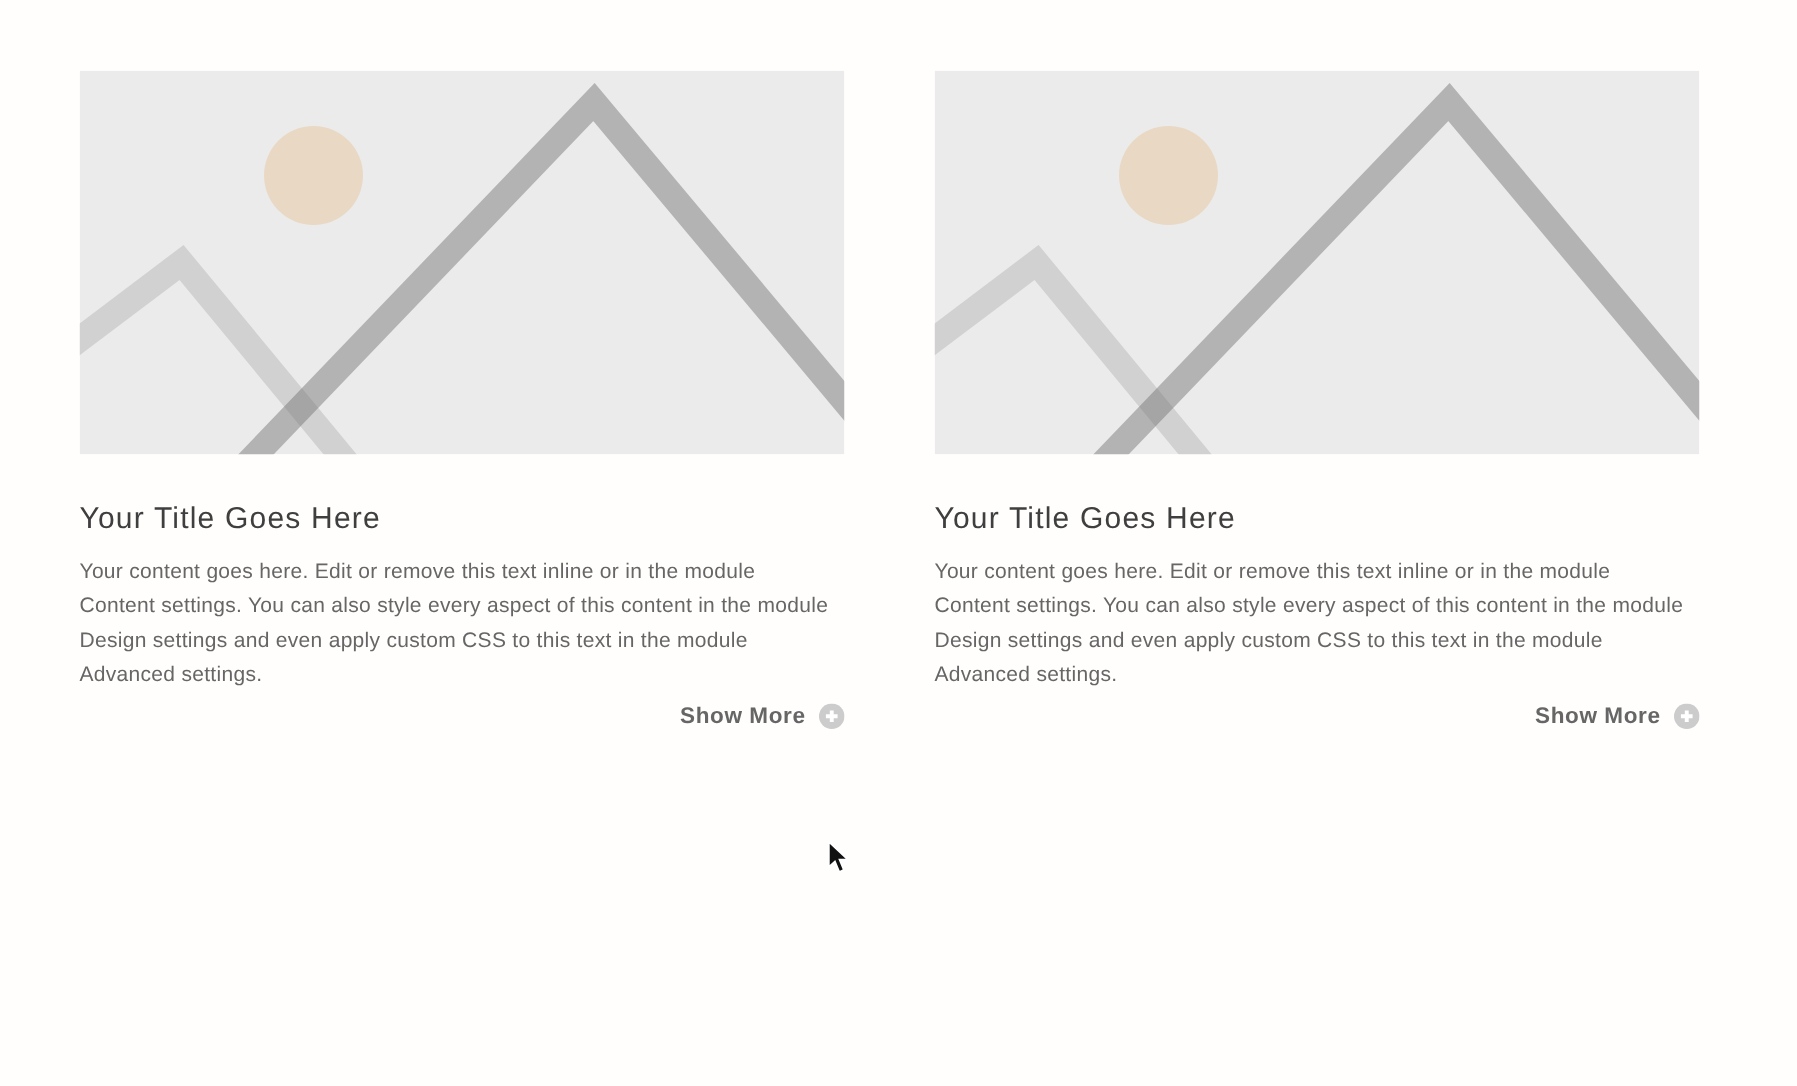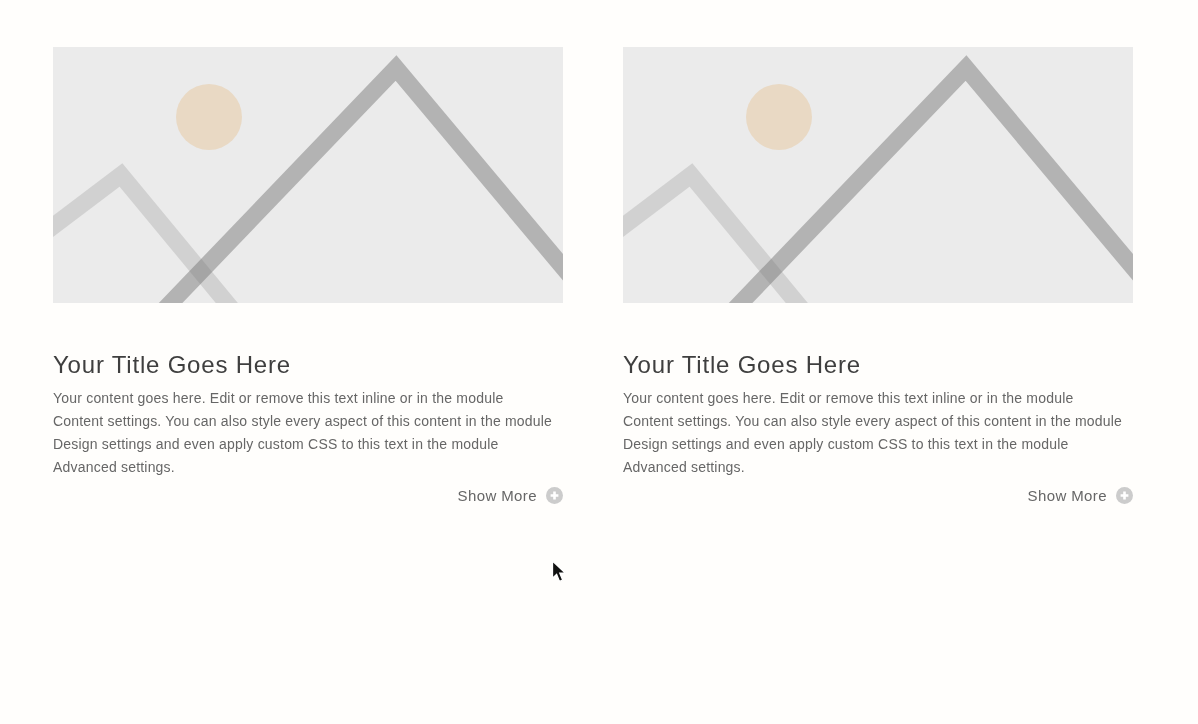--- a/index.html
+++ b/index.html
@@ -25,22 +25,22 @@
   .card {
     width: 510px;
   }
   .card-image {
     width: 510px;
     height: 256px;
     overflow: hidden;
   }
   .card-image svg { display: block; }
   .card-title {
-    margin-top: 49px;
-    font-size: 24px;
+    margin-top: 31px;
+    font-size: 20px;
     line-height: 25px;
     font-weight: 500;
     letter-spacing: 0.8px;
     color: #3f3f3f;
   }
   .card-body {
     margin-top: 10px;
     font-size: 14px;
     line-height: 23px;
     letter-spacing: 0.2px;
@@ -56,20 +56,21 @@
   }
   .show-more-link {
     display: flex;
     align-items: center;
     gap: 9px;
     font-size: 15px;
     letter-spacing: 0.4px;
     color: #666666;
     text-decoration: none;
     cursor: pointer;
+    font-weight: bold;
   }
   .plus-icon-svg { display: block; }
   .mouse-cursor {
     position: absolute;
     left: 551px;
     top: 560px;
     pointer-events: none;
   }
 </style>
 </head>

